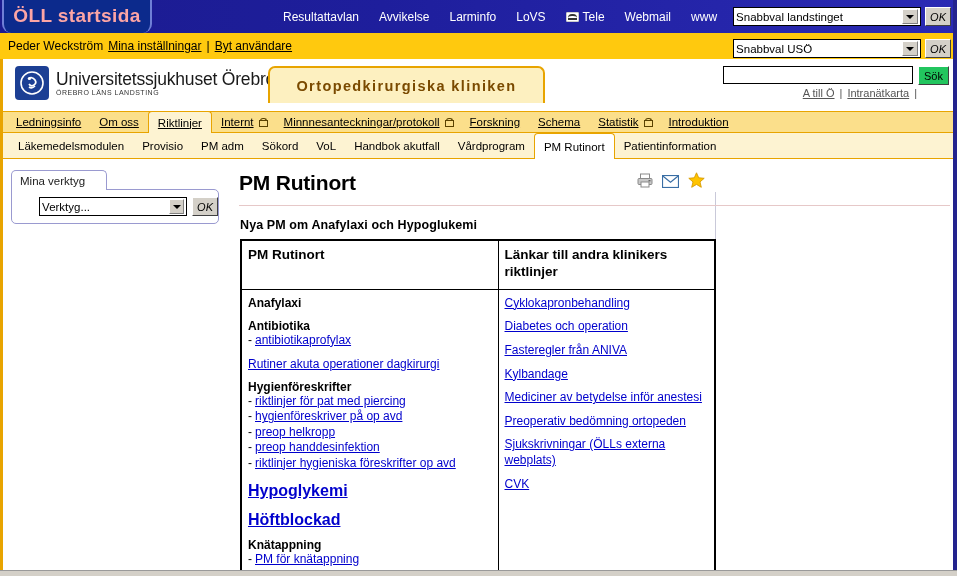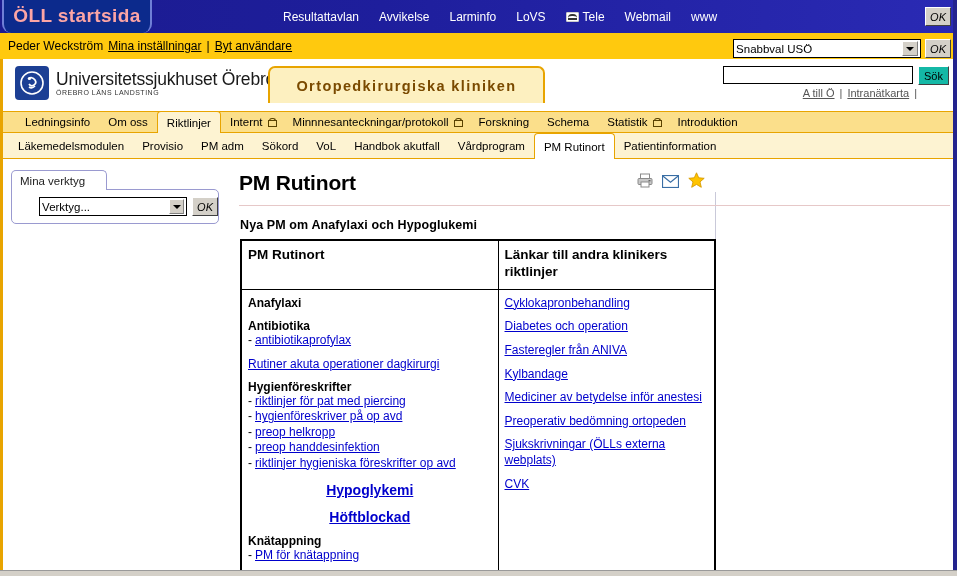--- a/index.html
+++ b/index.html
@@ -179,21 +179,21 @@
   .searchinput {
     width: 190px; height: 18px;
     border: 1px solid #000;
     background: #fff;
     font-size: 11px;
     padding: 0 3px;
     font-family: "Liberation Sans", sans-serif;
   }
   .sokbtn {
     height: 19px;
-    background: #14b8a6;
+    background: #22c55e;
     border: 1px solid #fff;
     border-right-color: #404040;
     border-bottom-color: #404040;
     font-size: 11px;
     padding: 0 5px;
     display: flex; align-items: center;
     font-family: "Liberation Sans", sans-serif;
   }
   .sublinks {
     position: absolute; right: 40px; top: 28px;
@@ -206,21 +206,22 @@
 
   
   .tabrow1 {
     position: absolute; left: 0; top: 111px;
     width: 957px; height: 22px;
     background: #fbdf8b;
     border-top: 1px solid #e8a400;
     border-bottom: 1px solid #e8a400;
     border-left: 3px solid #e8a400;
     display: flex; align-items: stretch;
-    padding-left: 13px;
+    padding-left: 4px;
+    text-decoration: underline;
   }
   .tabrow1 .t {
     font-size: 11.5px;
     color: #000;
     display: flex; align-items: center; gap: 4px;
     padding: 0 9px;
     white-space: nowrap;
     text-decoration: none;
   }
   .tabrow1 .t.active {
@@ -402,22 +403,22 @@
   .grp { font-size: 12px; font-weight: bold; color: #000; margin-top: 9px; }
   .grp.first { margin-top: 0; }
   .lnk {
     font-size: 12px; color: #0000cc; text-decoration: underline;
     display: block;
   }
   .li { font-size: 12px; color: #000; display: flex; gap: 3px; line-height: 1.28; }
   .li .d { color: #000; }
   .standalone { margin-top: 9px; }
   .blnk {
-    font-size: 14px; font-weight: bold; color: #0000cc;
-    text-decoration: underline; display: block; margin-top: 11px; text-align: center;
+    font-size: 16px; font-weight: bold; color: #0000cc;
+    text-decoration: underline; display: block; margin-top: 11px;
   }
   .rlnk {
     font-size: 12px; color: #0000cc; text-decoration: underline;
     display: block; margin-bottom: 8px; line-height: 1.3;
   }
 
   
   .botbar {
     position: absolute; left: 0; top: 570px;
     width: 957px; height: 6px;
@@ -465,20 +466,24 @@
       <a href="#">
           <span>Webmail</span>
         </a>
       <a href="#">
           <span>www</span>
         </a>
     </div>
   </div>
 
   <div class="sel-row-1">
+    <div class="fakesel">
+      <span>Snabbval landstinget</span>
+      <span class="arrow"></span>
+    </div>
     <div class="okbtn">OK</div>
   </div>
 
   <div class="goldbar">
     <span>Peder Weckström</span>
     <a href="#">Mina inställningar</a>
     <span>|</span>
     <a href="#">Byt användare</a>
   </div>
 

